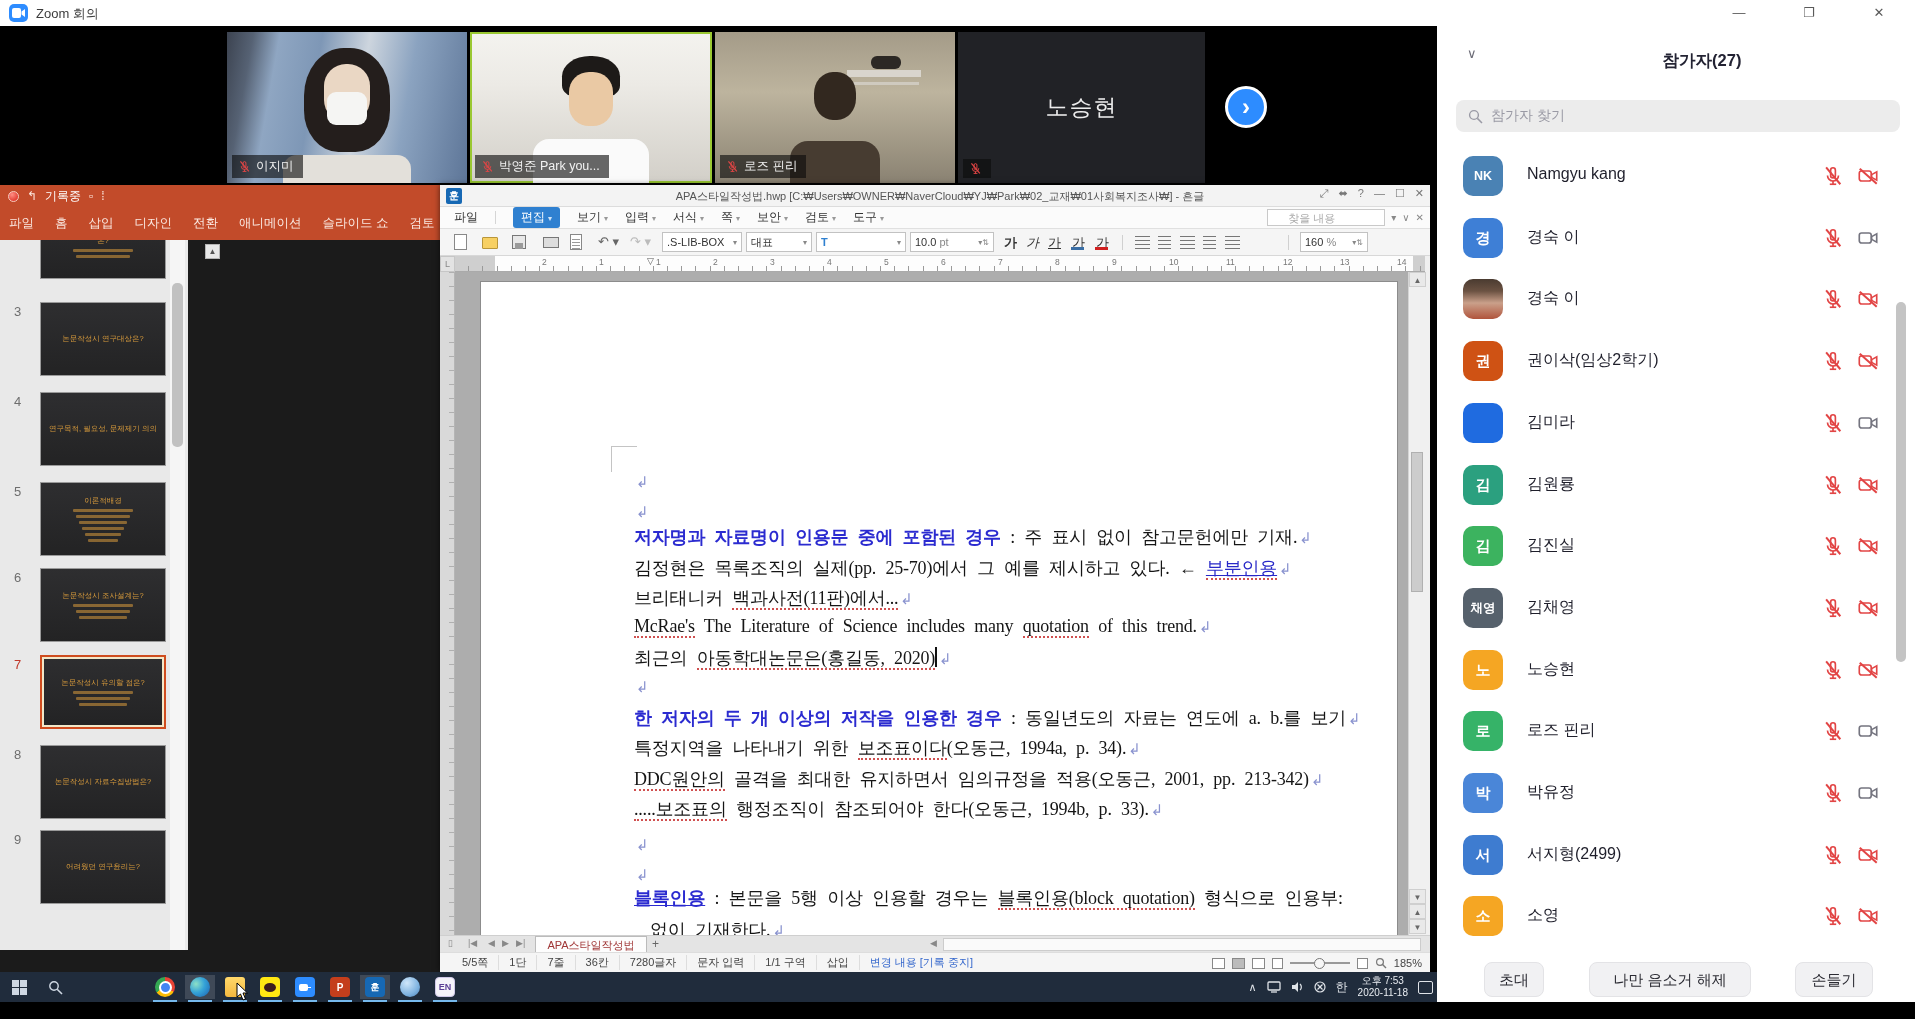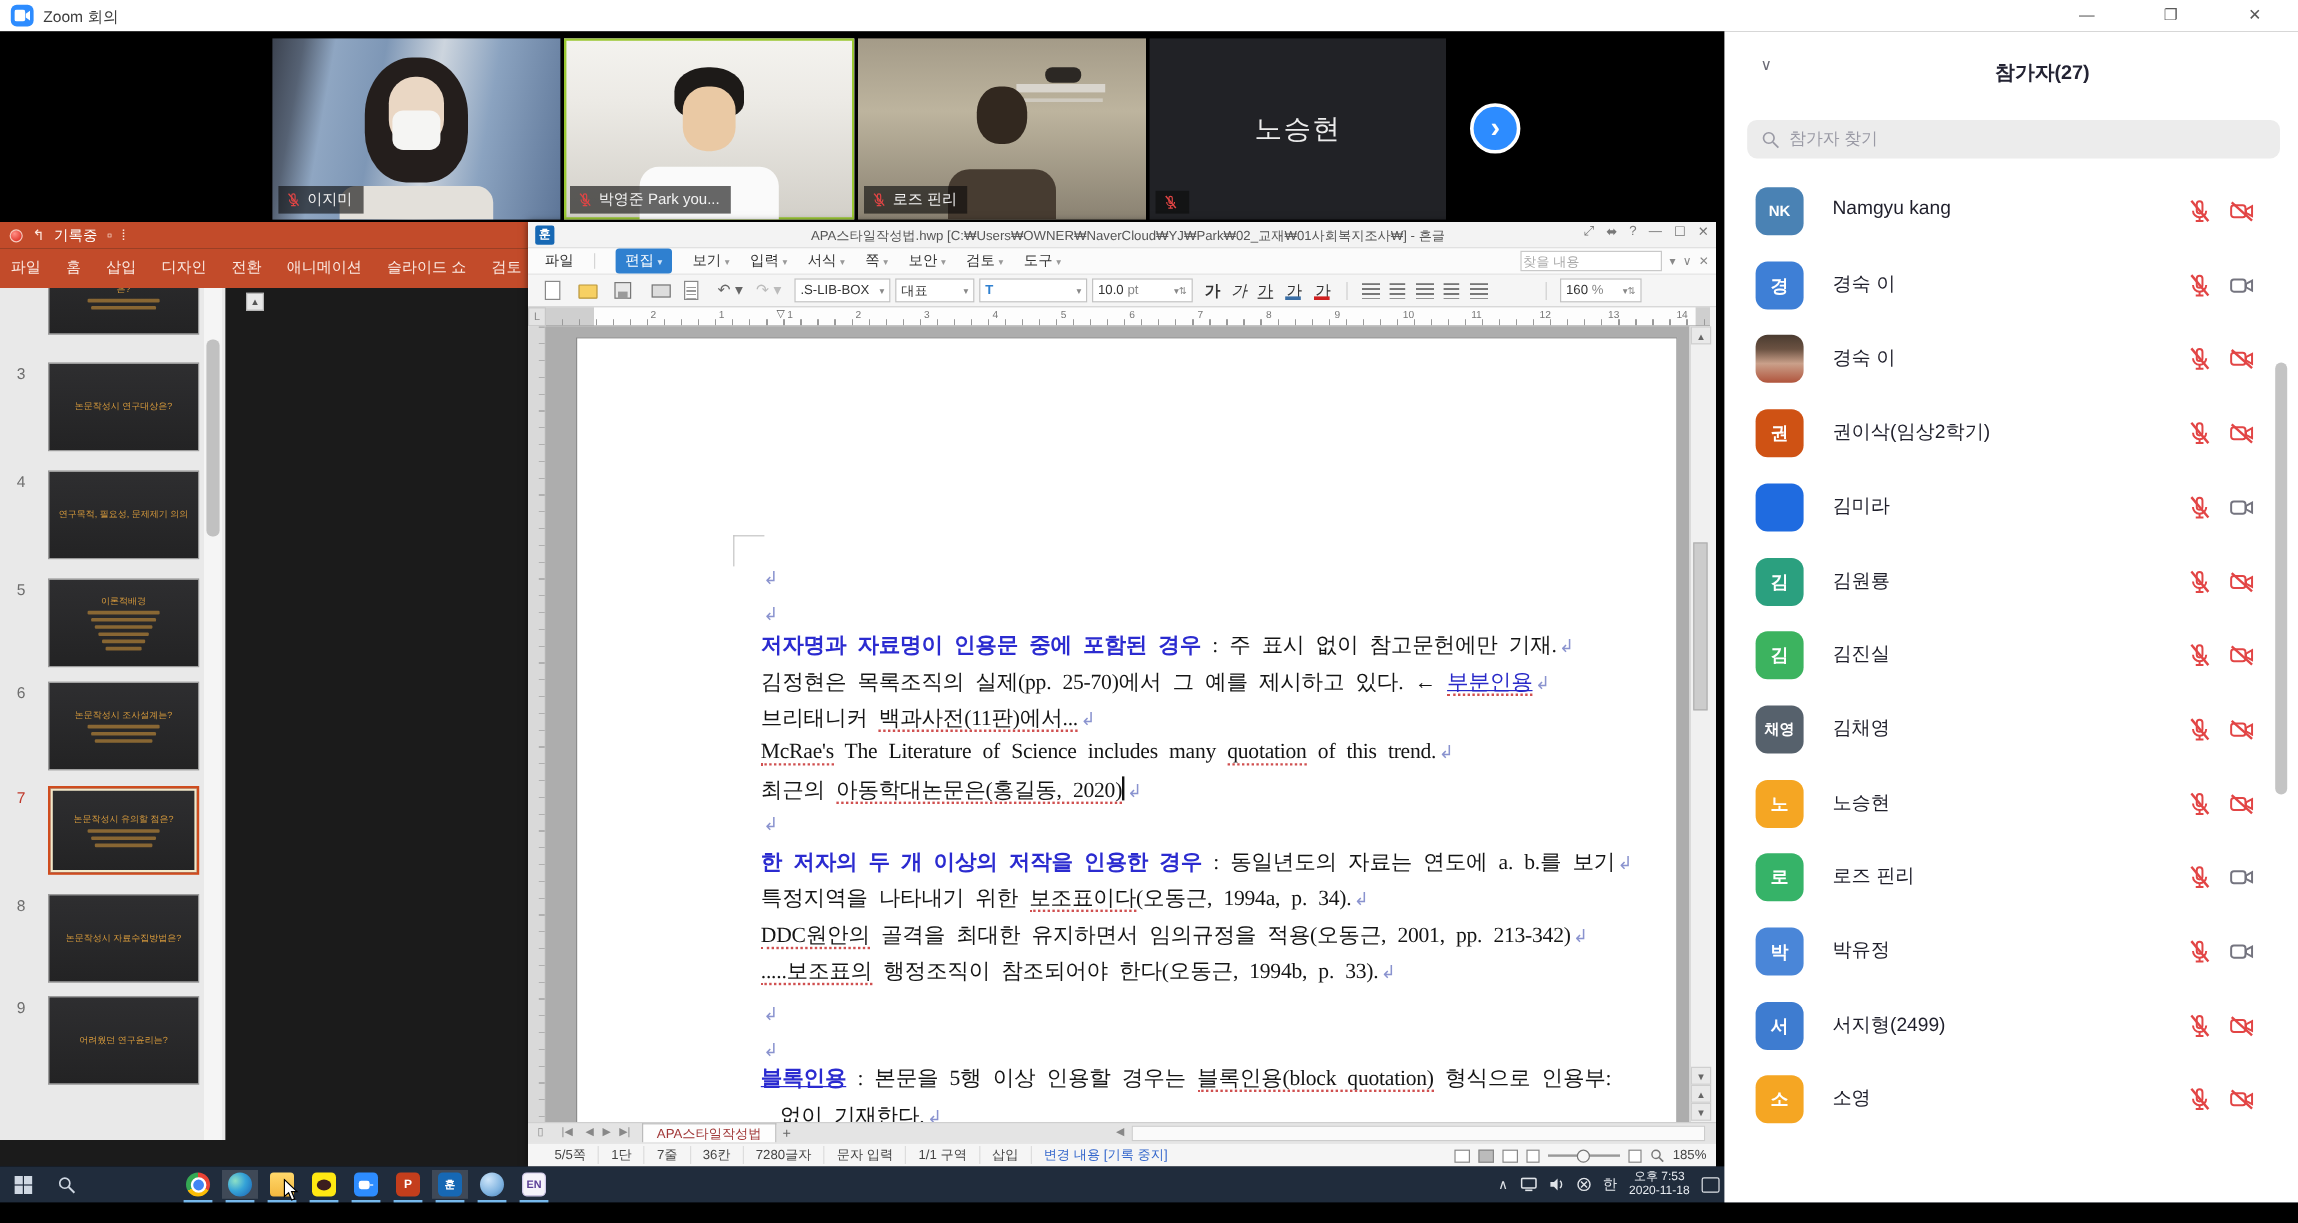--- a/index.html
+++ b/index.html
@@ -78,21 +78,21 @@
   #hwp-ctls { position:absolute; right:6px; top:2px; display:flex; gap:10px; }
   #hwp-ctls span { font-size:11px; color:#777; }
   #hwp-menubar { position:absolute; left:0; top:22px; width:990px; height:22px; background:#fbfbfb; border-bottom:1px solid #e0e0e0;
                  display:flex; align-items:center; gap:17px; padding-left:14px; }
   .hmenu { font-size:12px; color:#333; white-space:nowrap; }
   .hmenu .arr { font-size:8px; color:#999; margin-left:3px; }
   .hmenu.active { background:#2f80d0; color:#fff; border-radius:3px; padding:2px 8px; }
   .hmenu.active .arr { color:#cfe3f7; }
   .menu-div { width:1px; height:13px; background:#d5d5d5; }
   #find-bar { position:absolute; right:6px; top:2px; display:flex; align-items:center; gap:6px; }
-  #find-input { width:118px; height:17px; border:1px solid #c9c9c9; background:#fff; font-size:11px; color:#aaa; padding:1px 1px; }
+  #find-input { width:118px; height:17px; border:1px solid #c9c9c9; background:#fff; font-size:11px; color:#aaa; padding:1px 20px; }
   #find-bar .fb { font-size:10px; color:#888; }
   #hwp-toolbar { position:absolute; left:0; top:44px; width:990px; height:27px; background:#f5f5f5; border-bottom:1px solid #d8d8d8; }
   .tbi { position:absolute; top:5px; height:17px; }
   .ic-doc { width:13px; height:16px; background:#fff; border:1px solid #888; }
   .ic-folder { width:16px; height:12px; margin-top:3px; background:#f7d063; border:1px solid #b9963a; border-radius:1px; }
   .ic-save { width:14px; height:14px; margin-top:1px; background:#e8e8e8; border:1px solid #777; }
   .ic-save::after { content:""; display:block; width:8px; height:6px; margin:7px auto 0; background:#9a9a9a; }
   .ic-print { width:16px; height:11px; margin-top:3px; background:#ddd; border:1px solid #777; }
   .ic-prev { width:12px; height:16px; background:#fff; border:1px solid #888;
              background-image:repeating-linear-gradient(#fff 0 2px,#9a9a9a 2px 3px); background-size:8px 12px; background-position:1px 2px; background-repeat:no-repeat; }
@@ -852,15 +852,20 @@
               </svg></span>
             <span><svg width="22" height="22" viewBox="0 0 24 24">
                 <rect x="2.5" y="6.5" width="13" height="11" rx="2.5" fill="none" stroke="#e24545" stroke-width="1.8"></rect>
                 <path d="M16 10.5l5.5-3v9l-5.5-3z" fill="none" stroke="#e24545" stroke-width="1.8"></path>
                 <line x1="3" y1="4" x2="21.5" y2="20.5" stroke="#e24545" stroke-width="2.2"></line>
               </svg></span>
           </div>
         </div>
       </div>
     <div id="plist-scroll"></div>
+    <div id="panel-footer">
+      <div class="pf-btn" id="pf-0">초대</div>
+      <div class="pf-btn" id="pf-1">나만 음소거 해제</div>
+      <div class="pf-btn" id="pf-2">손들기</div>
+    </div>
   </div>
 
 </div>
 
 </body></html>

